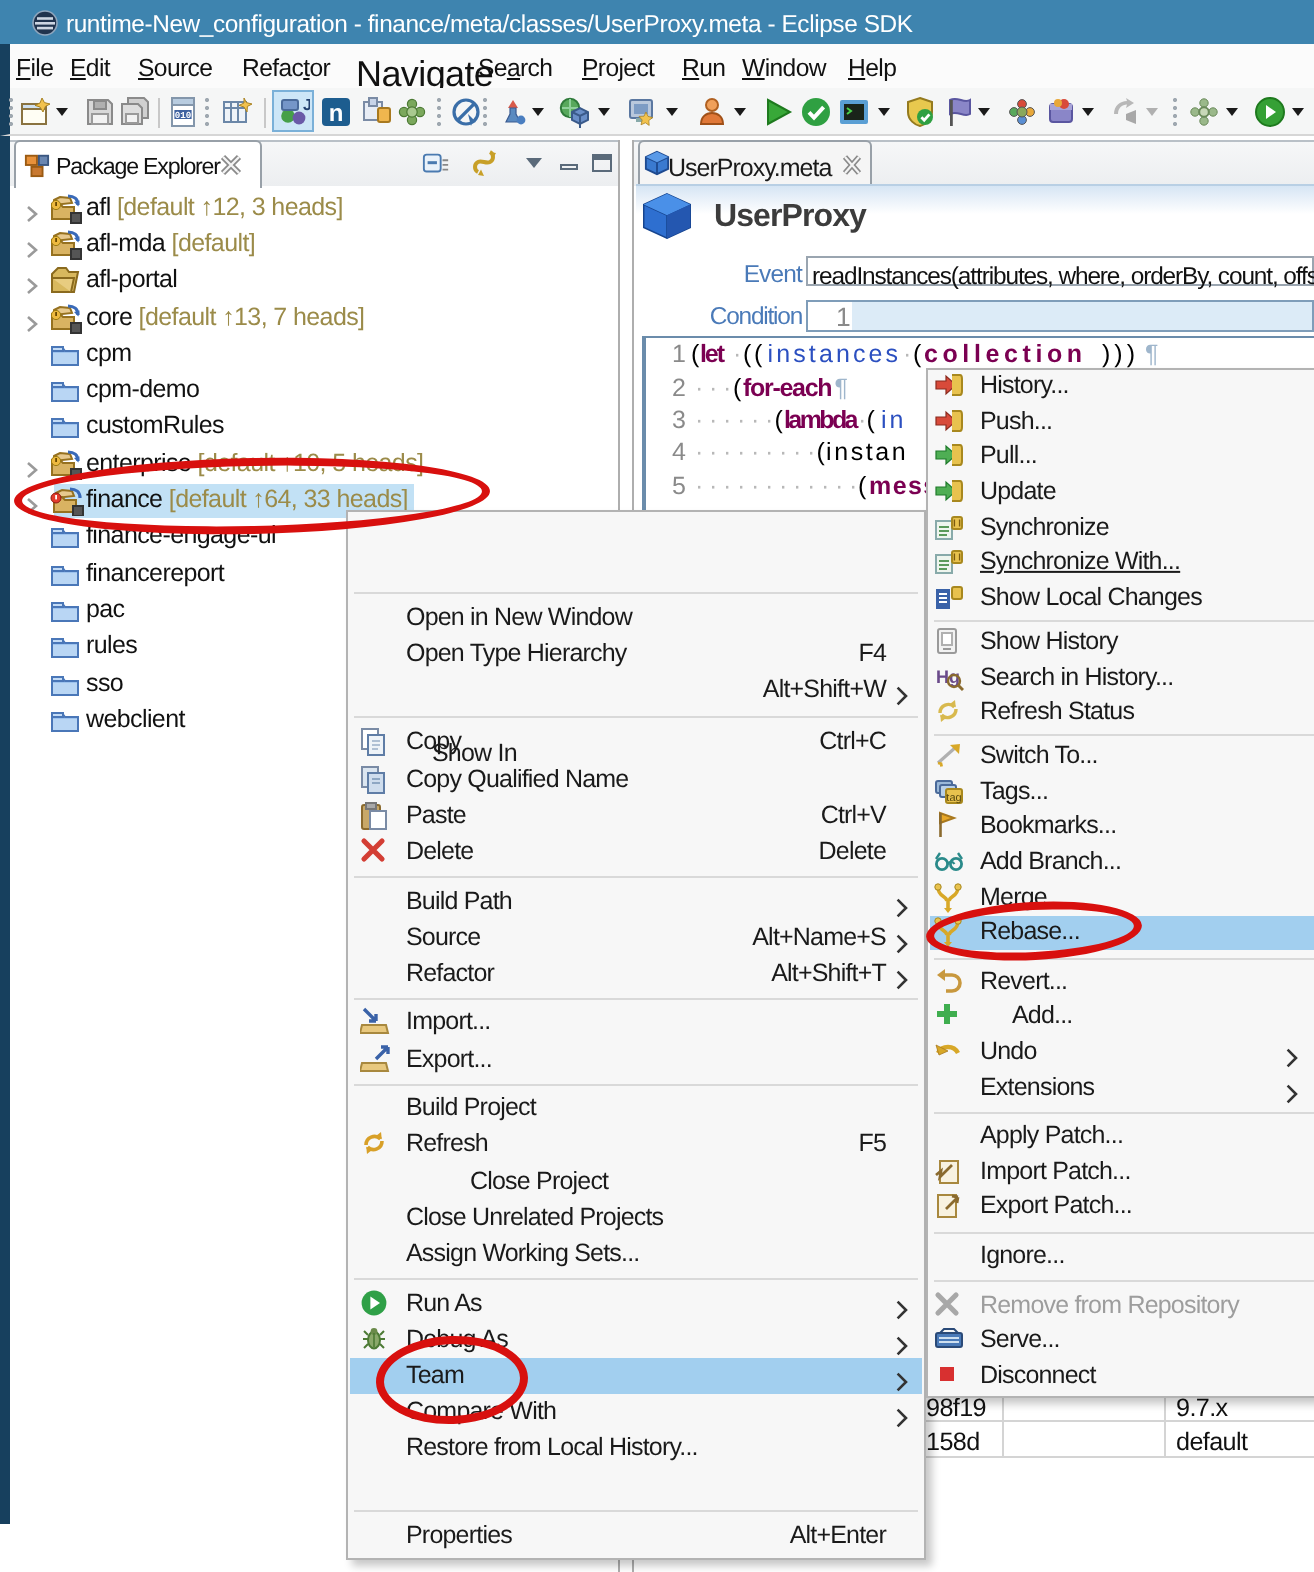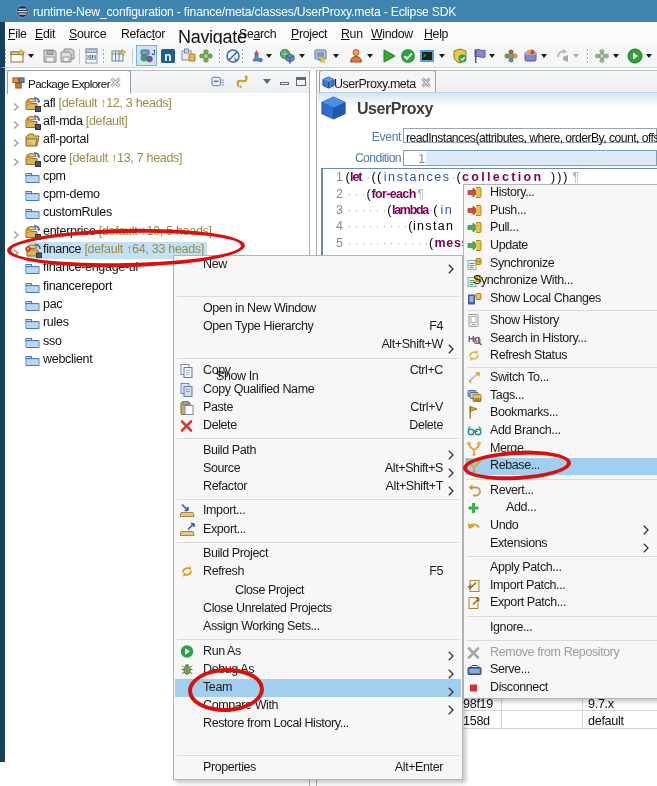--- a/index.html
+++ b/index.html
@@ -475,26 +475,20 @@
 <div class="ab" style="left:459px;top:710.3px;width:198px;height:1px;background:#d4d4d4;"></div>
 <div class="ab" style="left:459px;top:727.8px;width:198px;height:1px;background:#d4d4d4;"></div>
 <div class="ab" style="left:459px;top:695px;width:1px;height:85px;background:#c8c8c8;"></div>
 <div class="ab" style="left:501px;top:695px;width:1px;height:33px;background:#d4d4d4;"></div>
 <div class="ab" style="left:582px;top:695px;width:1px;height:33px;background:#d4d4d4;"></div>
 <div class="ab txt" style="left:463px;top:697px;font-size:12.6px;letter-spacing:-0.3px;color:#111;">98f19</div>
 <div class="ab txt" style="left:588px;top:697px;font-size:12.6px;letter-spacing:-0.3px;color:#111;">9.7.x</div>
 <div class="ab txt" style="left:463px;top:713.5px;font-size:12.6px;letter-spacing:-0.3px;color:#111;">158d</div>
 <div class="ab txt" style="left:588px;top:713.5px;font-size:12.6px;letter-spacing:-0.3px;color:#111;">default</div>
 <div class="menu" style="left:173px;top:255.4px;width:290px;height:525px;">
-    <div class="mi" style="top:0.0px;height:18.2px;">
-      <span class="lbl" style="left:28px;">New</span>
-      <span class="arr"><svg width="6" height="10" viewBox="0 0 6 10">
-          <path d="M0.8 0.8L5 5L0.8 9.2" fill="none" stroke="#333" stroke-width="1.3"></path>
-        </svg></span>
-    </div>
     <div class="msep" style="top:39.8px;"></div>
     <div class="mi" style="top:43.199999999999996px;height:18.2px;">
       <span class="lbl" style="left:28px;">Open in New Window</span>
     </div>
     <div class="mi" style="top:61.39999999999999px;height:18.2px;">
       <span class="lbl" style="left:28px;">Open Type Hierarchy</span>
       <span class="sc">F4</span>
     </div>
     <div class="mi" style="top:79.6px;height:18.2px;">
       <span class="lbl" style="left:41px;margin-top:32px;">Show In</span>
@@ -539,21 +533,21 @@
     </div>
     <div class="msep" style="top:181.95px;"></div>
     <div class="mi" style="top:185.1px;height:18.2px;">
       <span class="lbl" style="left:28px;">Build Path</span>
       <span class="arr"><svg width="6" height="10" viewBox="0 0 6 10">
           <path d="M0.8 0.8L5 5L0.8 9.2" fill="none" stroke="#333" stroke-width="1.3"></path>
         </svg></span>
     </div>
     <div class="mi" style="top:203.29999999999998px;height:18.2px;">
       <span class="lbl" style="left:28px;">Source</span>
-      <span class="sc">Alt+Shift+S</span>
+      <span class="sc">Alt+Name+S</span>
       <span class="arr"><svg width="6" height="10" viewBox="0 0 6 10">
           <path d="M0.8 0.8L5 5L0.8 9.2" fill="none" stroke="#333" stroke-width="1.3"></path>
         </svg></span>
     </div>
     <div class="mi" style="top:221.49999999999997px;height:18.2px;">
       <span class="lbl" style="left:28px;">Refactor</span>
       <span class="sc">Alt+Shift+T</span>
       <span class="arr"><svg width="6" height="10" viewBox="0 0 6 10">
           <path d="M0.8 0.8L5 5L0.8 9.2" fill="none" stroke="#333" stroke-width="1.3"></path>
         </svg></span>
@@ -679,21 +673,21 @@
         </svg></span>
       <span class="lbl" style="left:25px;">Synchronize</span>
     </div>
     <div class="mi" style="top:88.0px;height:17.6px;">
       <span class="ic" style="left:2px;"><svg width="15" height="15" viewBox="0 0 15 15">
           <rect x="1" y="4" width="8" height="9" fill="#eef5ee" stroke="#8aa"></rect>
           <path d="M2.5 7h5M2.5 9h5M2.5 11h4" stroke="#5a9a5a" stroke-width="1"></path>
           <rect x="9" y="2" width="5" height="6" rx="1" fill="#e8c24e" stroke="#a8881e"></rect>
           <path d="M10.2 3.2v3.6M12.8 3.2v3.6" stroke="#7a5a10" stroke-width=".7"></path>
         </svg></span>
-      <span class="lbl" style="left:8px;">Synchronize With...</span>
+      <span class="lbl" style="left:25px;text-decoration:underline;">Synchronize With...</span>
     </div>
     <div class="mi" style="top:105.6px;height:17.6px;">
       <span class="ic" style="left:2px;"><svg width="15" height="15" viewBox="0 0 15 15">
           <rect x="1" y="3" width="7" height="10" fill="#3a62a8"></rect>
           <path d="M2.5 5.5h4M2.5 7.5h4M2.5 9.5h4" stroke="#fff" stroke-width="1"></path>
           <rect x="9" y="2" width="5" height="6" rx="1" fill="#e8c24e" stroke="#a8881e"></rect>
         </svg></span>
       <span class="lbl" style="left:25px;">Show Local Changes</span>
     </div>
     <div class="msep" style="top:125.44999999999999px;"></div>

